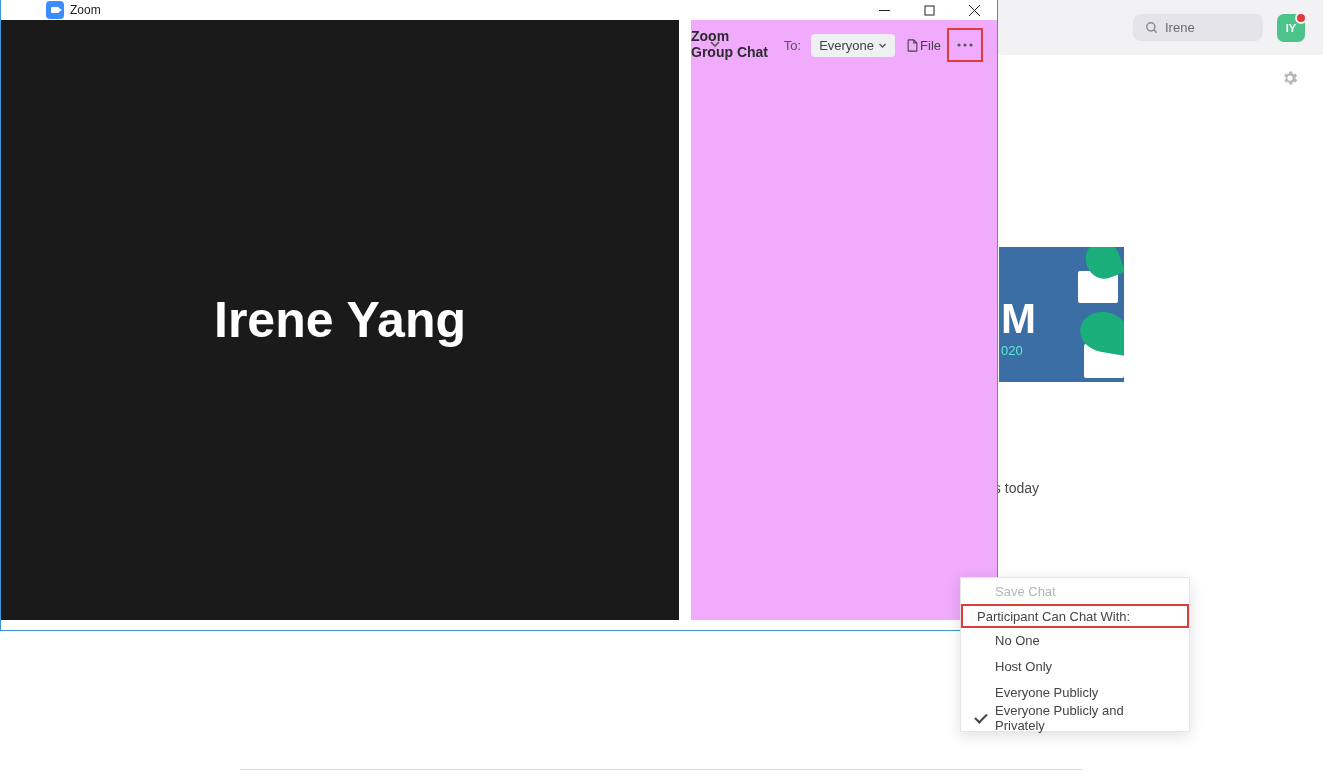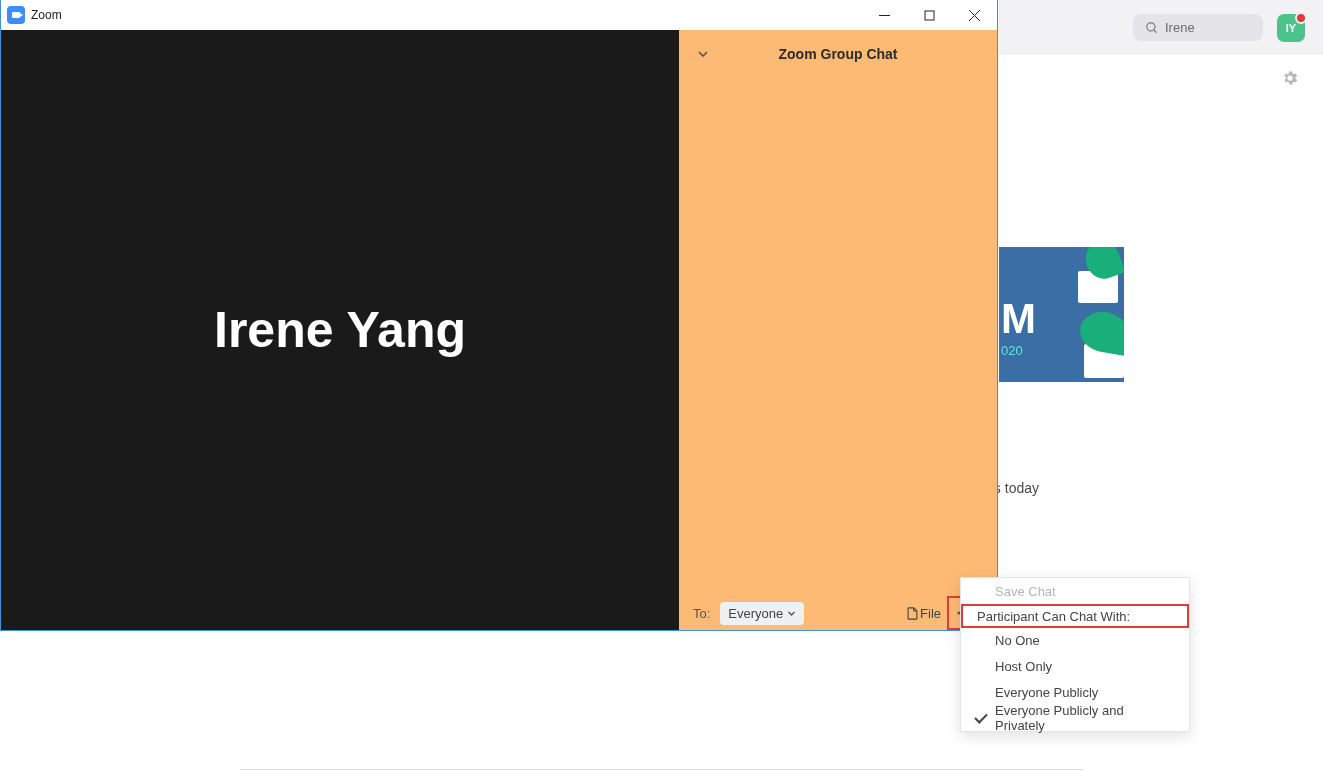--- a/index.html
+++ b/index.html
@@ -117,25 +117,26 @@
       top: 0; left: 0;
       width: 998px;
       height: 631px;
       background: #fff;
       border: 1px solid #3d95d8;
       border-top: none;
       box-shadow: 0 0 0 0 rgba(0,0,0,0);
     }
 
     .titlebar {
-      height: 30px;
+      height: 20px;
       display: flex;
       align-items: center;
       padding-left: 6px;
       border-bottom: none;
+      margin-left: 39px;
     }
     .titlebar-icon {
       width: 18px; height: 18px;
       background: #3d8cff;
       border-radius: 4px;
       display: flex;
       align-items: center;
       justify-content: center;
       margin-right: 6px;
     }
@@ -182,22 +183,23 @@
     }
     .video-name {
       color: #fff;
       font-size: 50px;
       font-weight: 700;
     }
 
     .chat-panel {
       flex: 1;
       display: flex;
-      flex-direction: column;
-      background: #fdba74;
+      flex-direction: row;
+      background: #f0abfc;
+      margin-left: 12px;
     }
     .chat-header {
       height: 48px;
       display: flex;
       align-items: center;
       justify-content: center;
       position: relative;
     }
     .chat-collapse {
       position: absolute;

